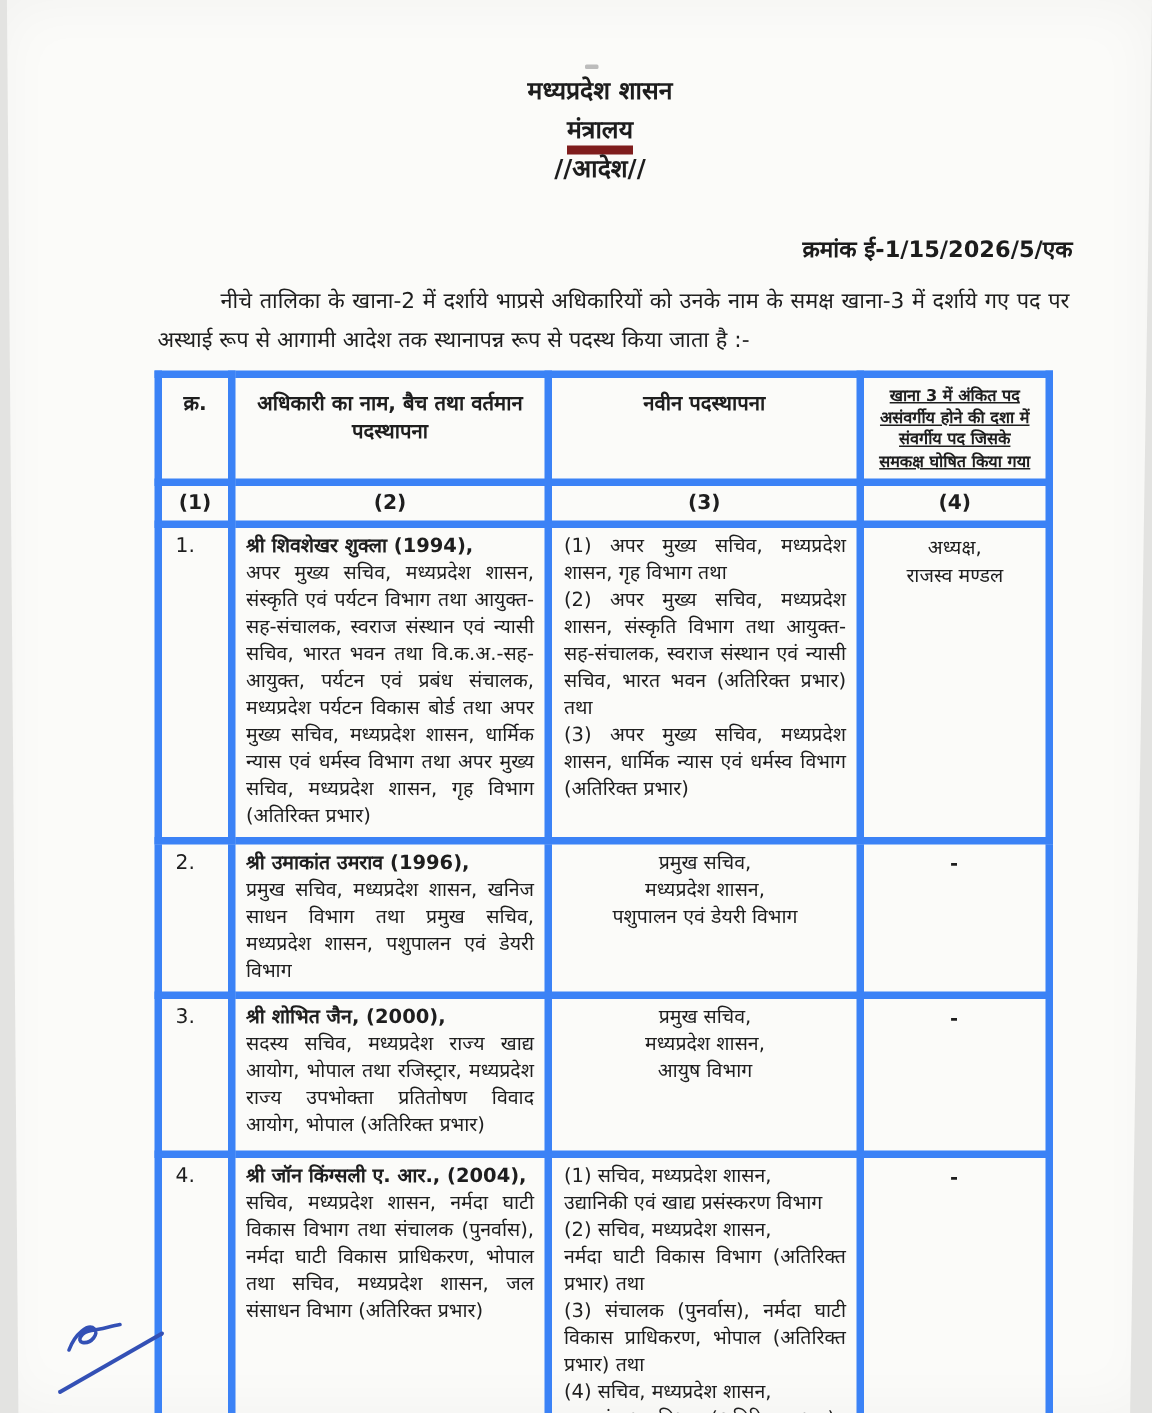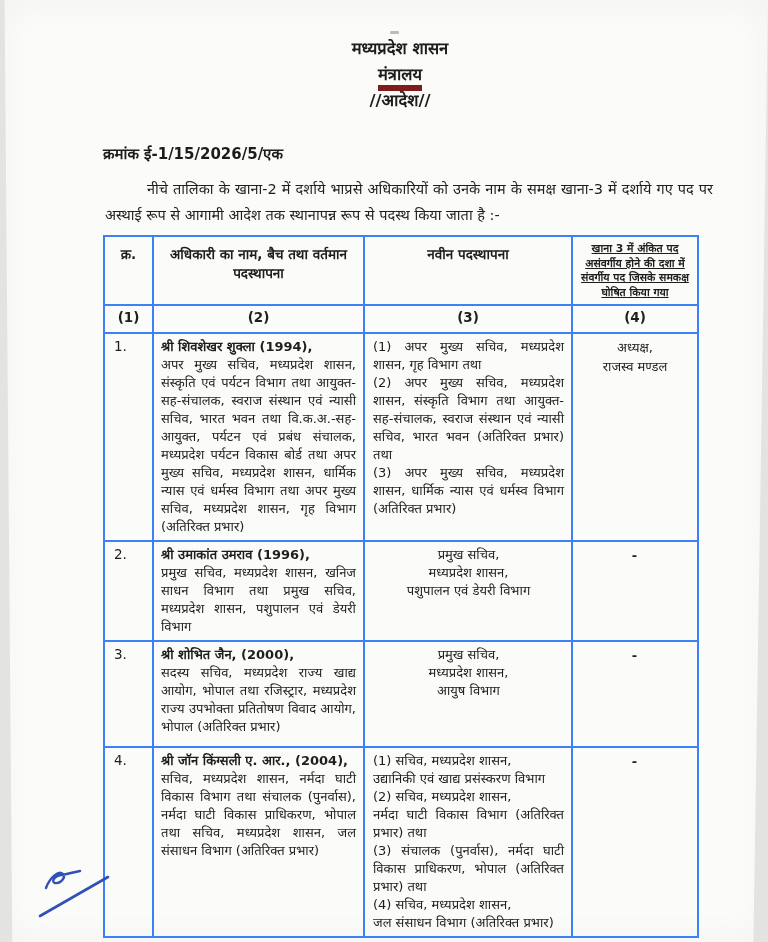--- a/index.html
+++ b/index.html
@@ -11,44 +11,44 @@
     position:relative;
     overflow:hidden;
   }
   .canvas{position:absolute;inset:0;}
   .page-bg{
     position:absolute;inset:0;
     background:#fbfbf9;
     clip-path:polygon(0.6% 0%,100% 0%,98.1% 100%,1.6% 100%);
     box-shadow:inset 0 0 40px rgba(0,0,0,0.04);
   }
-  .content{position:absolute;inset:0;}
+  .content{position:absolute;inset:0;margin-top:12px;}
   .doc-header{
     position:absolute;left:100px;top:36px;width:600px;
     text-align:center;font-weight:bold;font-size:16.5px;line-height:26px;
     color:#1d1d1d;
   }
   .doc-header .underlined span{border-bottom:6px solid #7f1d1d;padding-bottom:1px;}
   .ref-row{
     position:absolute;left:103px;top:143px;width:612px;
     display:flex;justify-content:flex-end;
-    font-weight:bold;font-size:15px;color:#1c1c1c;flex-direction:column;
+    font-weight:bold;font-size:15px;color:#1c1c1c;
   }
   .intro{
     position:absolute;left:105px;top:176px;width:608px;margin:0;
     font-size:14.5px;line-height:26px;text-align:justify;text-indent:42px;
     color:#1e1e1e;
   }
   table.order-table{
     position:absolute;left:103px;top:235px;
     border-collapse:collapse;table-layout:fixed;width:594px;
     font-size:13px;color:#1e1e1e;
   }
   .order-table td,.order-table th{
-    border:2px solid #3b82f6;
+    border:5px solid #3b82f6;
     vertical-align:top;
     padding:4px 7px;
     overflow:hidden;
   }
   tr.head-row{height:67px;}
   tr.head-row th{font-weight:bold;text-align:center;font-size:13.5px;line-height:19px;padding-top:8px;}
   tr.head-row th.small-head{font-size:10.8px;line-height:14.5px;padding-top:5px;text-decoration:underline;}
   tr.nums-row{height:28px;}
   tr.nums-row td{font-weight:bold;text-align:center;font-size:13.5px;padding-top:3px;}
   tr.r1{height:200px;}

